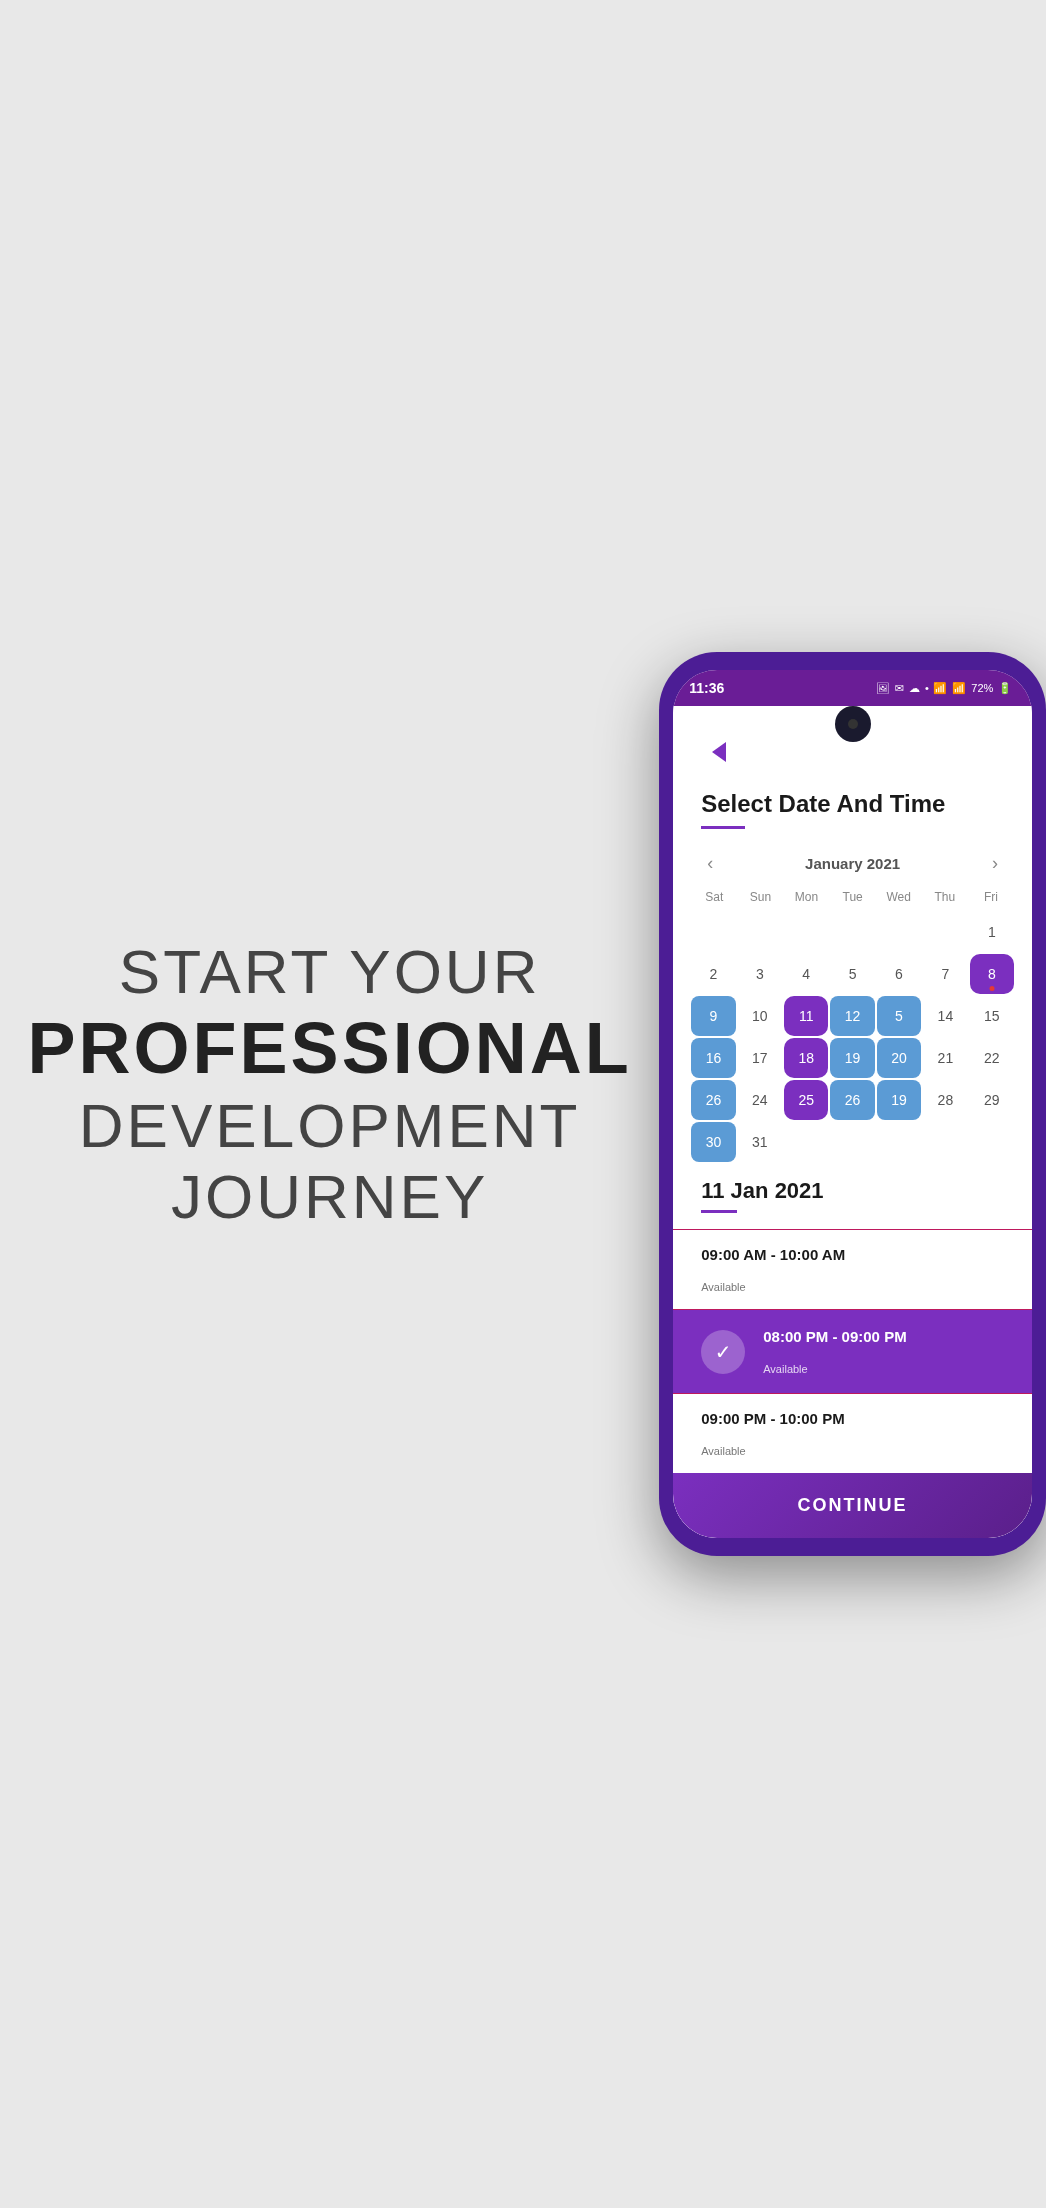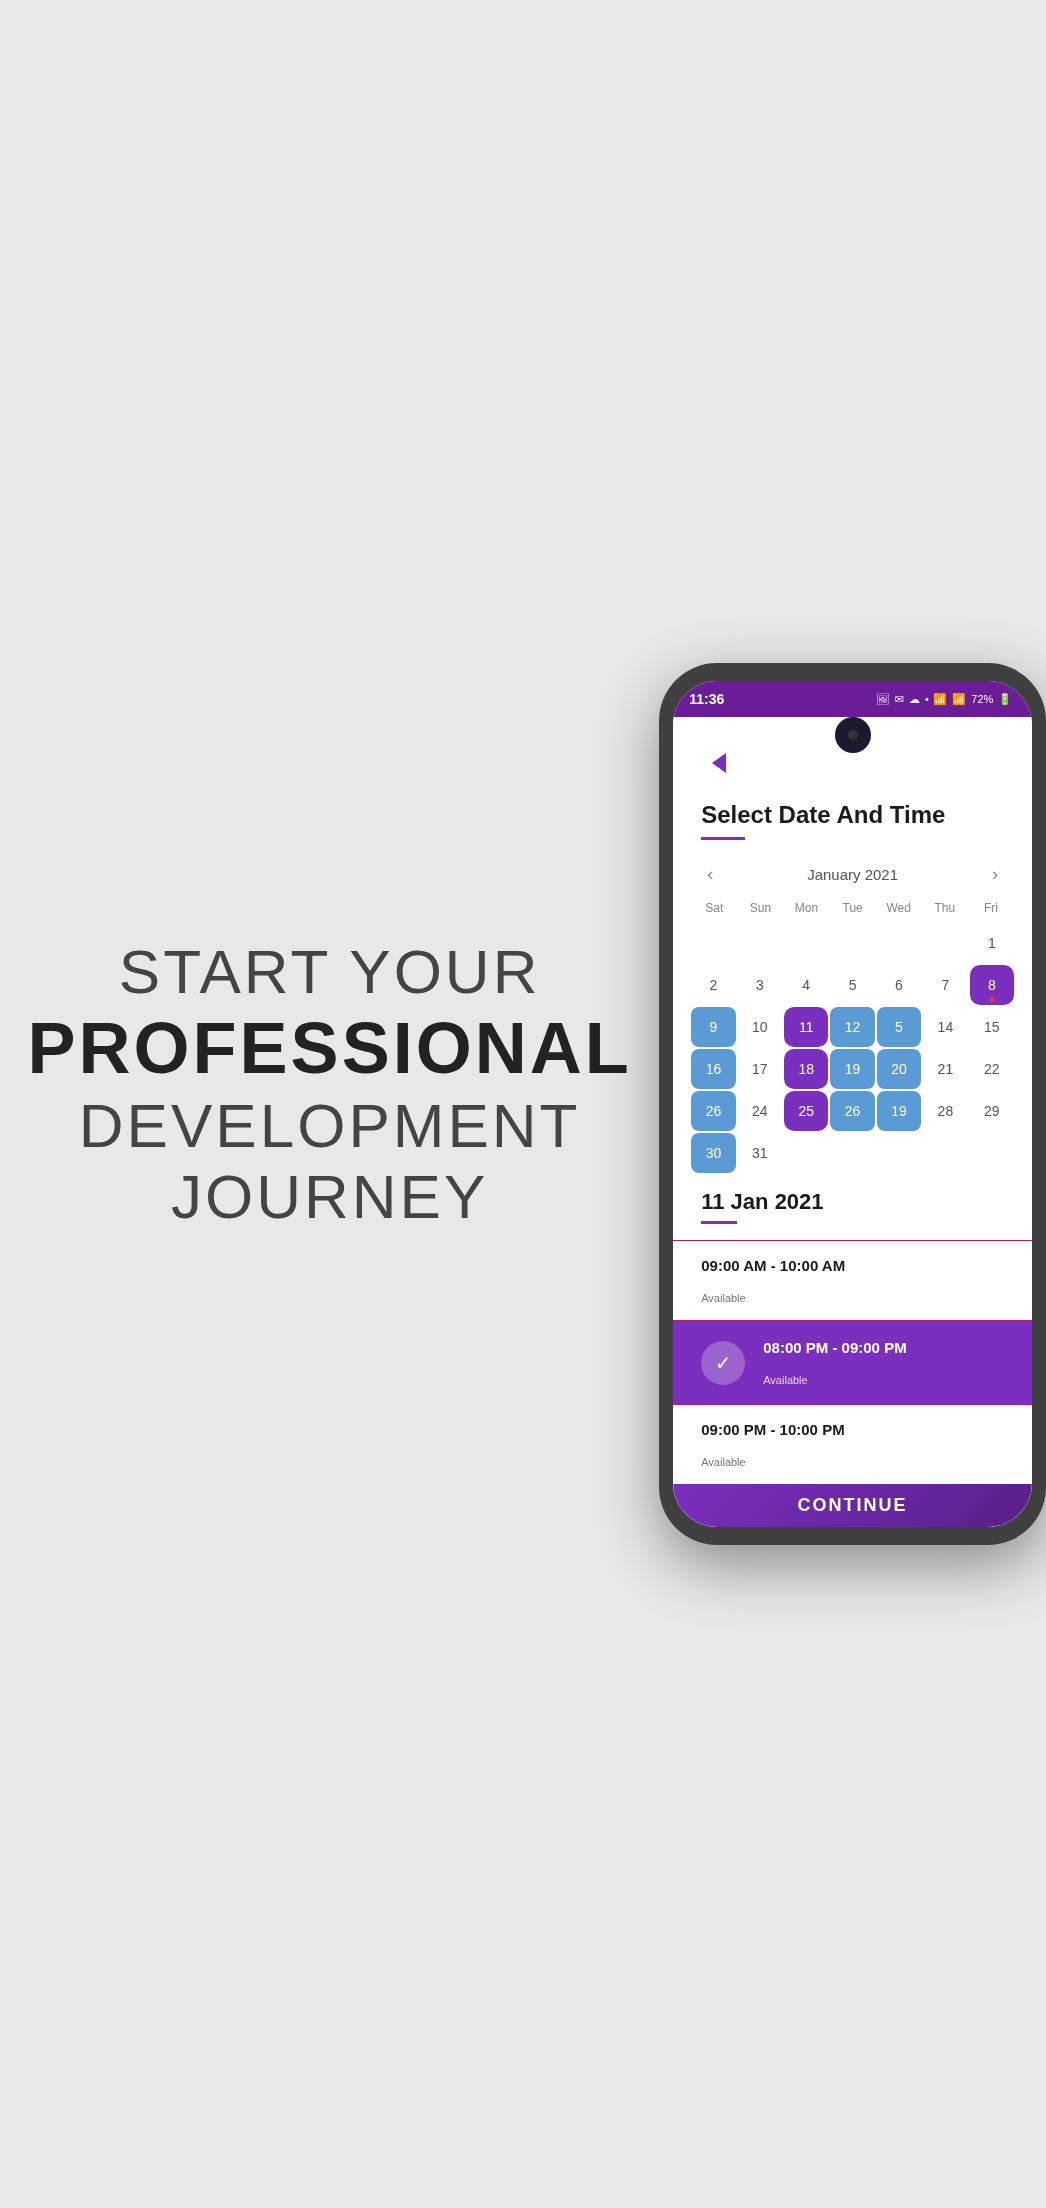--- a/index.html
+++ b/index.html
@@ -52,21 +52,21 @@
       color: #444;
       font-weight: 400;
       letter-spacing: 3px;
       text-transform: uppercase;
       display: block;
     }
 
     
     .phone-shell {
       width: 484px;
-      background: #404040;
+      background: #4c1d95;
       border-radius: 58px;
       padding: 18px 14px;
       box-shadow: 0 20px 60px rgba(0,0,0,0.4);
       position: relative;
     }
 
     .phone-inner {
       background: #fff;
       border-radius: 44px;
       overflow: hidden;
@@ -182,20 +182,21 @@
       display: flex;
       align-items: center;
       justify-content: space-between;
       padding: 6px 10px;
       margin-bottom: 6px;
     }
 
     .cal-month-label {
       font-size: 15px;
       color: #555;
+      font-weight: bold;
     }
 
     .cal-nav-btn {
       color: #888;
       font-size: 18px;
       cursor: pointer;
       background: none;
       border: none;
       padding: 0 6px;
     }
@@ -339,21 +340,21 @@
 
     .continue-btn {
       width: 100%;
       background: linear-gradient(135deg, #7b2fbf 0%, #5a1f8a 100%);
       color: #fff;
       font-size: 18px;
       font-weight: 700;
       letter-spacing: 2px;
       text-transform: uppercase;
       border: none;
-      padding: 11px 0;
+      padding: 22px 0;
       cursor: pointer;
       text-align: center;
     }
 
     
     .phone-side-right {
       position: absolute;
       right: -8px;
       top: 140px;
       width: 6px;

